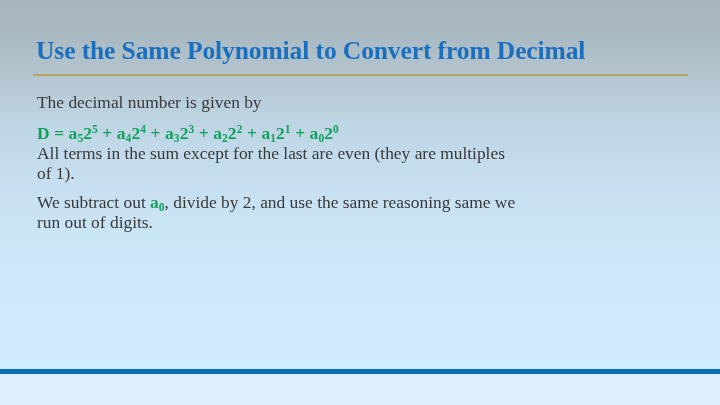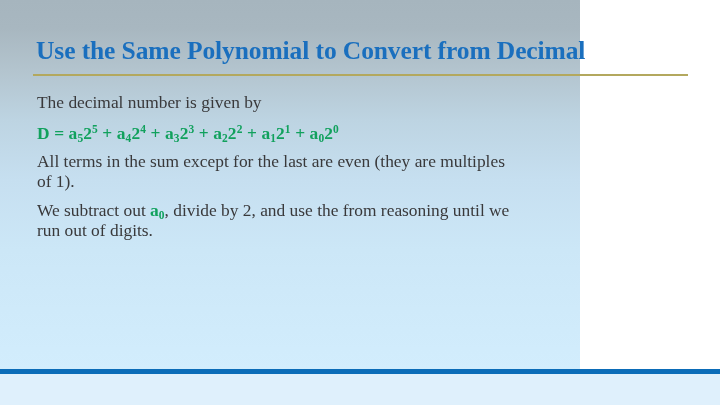--- a/index.html
+++ b/index.html
@@ -7,21 +7,21 @@
     padding: 0;
   }
   body {
     width: 720px;
     height: 405px;
     overflow: hidden;
     font-family: "Liberation Serif", "DejaVu Serif", serif;
   }
   .slide {
     position: relative;
-    width: 580px;
+    width: 720px;
     height: 405px;
     background: linear-gradient(to bottom,
         #a6b5be 0px,
         #a8b7c0 28px,
         #b3c4ce 70px,
         #bdd4e2 120px,
         #c6dff0 180px,
         #cce7f7 250px,
         #d0ebfb 330px,
         #d2edfd 370px);
@@ -64,21 +64,21 @@
     margin: 0 0 10px 0;
   }
   .para.tight {
     margin-bottom: 9px;
   }
   .para.formula {
     color: #11a15d;
     font-weight: bold;
     font-size: 17.4px;
     letter-spacing: 0.1px;
-    margin-bottom: 9px;
+    margin-bottom: 1px;
   }
   .para.two-line {
     line-height: 19.5px;
   }
   .gr {
     color: #11a15d;
     font-weight: bold;
   }
   sub {
     font-size: 0.66em;
@@ -135,21 +135,21 @@
       <span><span>a</span><sub>1</sub><span>2</span><sup>1</sup></span>
       <span>+</span>
       <span><span>a</span><sub>0</sub><span>2</span><sup>0</sup></span>
     </p>
 
     <p class="para two-line">All terms in the sum except for the last are even (they are multiples of 1).</p>
 
 
 
     <p class="para two-line">
-      <span>We subtract out </span><span class="gr"><span>a</span><sub>0</sub></span><span>, divide by 2, and use the from reasoning until we run out of digits.</span>
+      <span>We subtract out </span><span class="gr"><span>a</span><sub>0</sub></span><span>, divide by 2, and use the same reasoning same we run out of digits.</span>
     </p>
 
   </div>
 
   <div class="footer-bar"></div>
   <div class="footer-band">
     
     
     
   </div>

